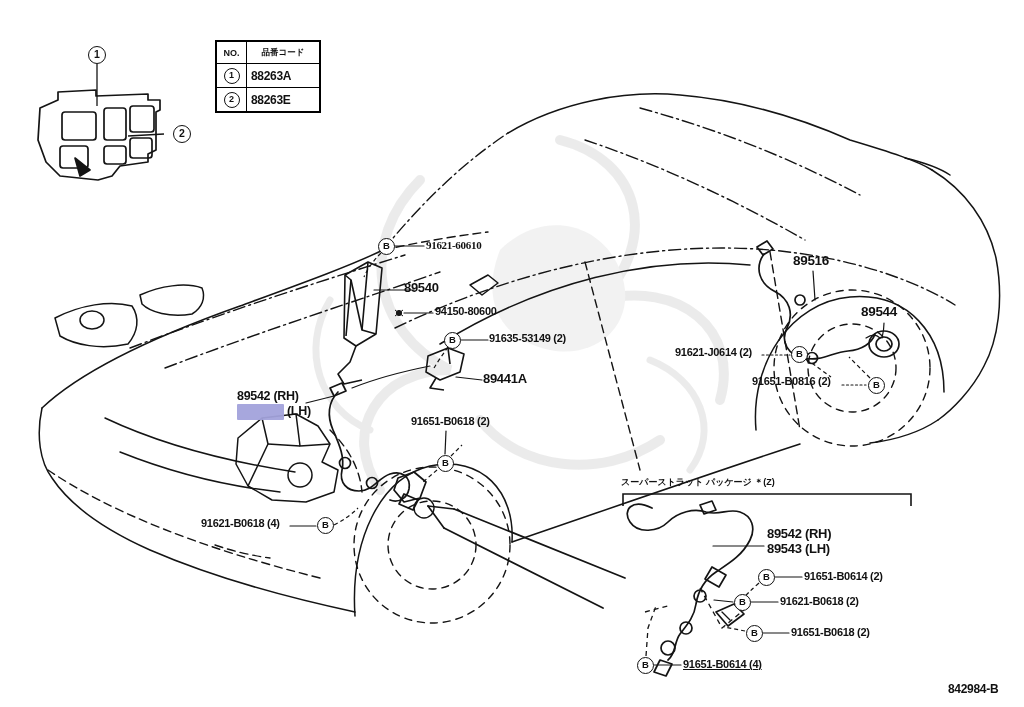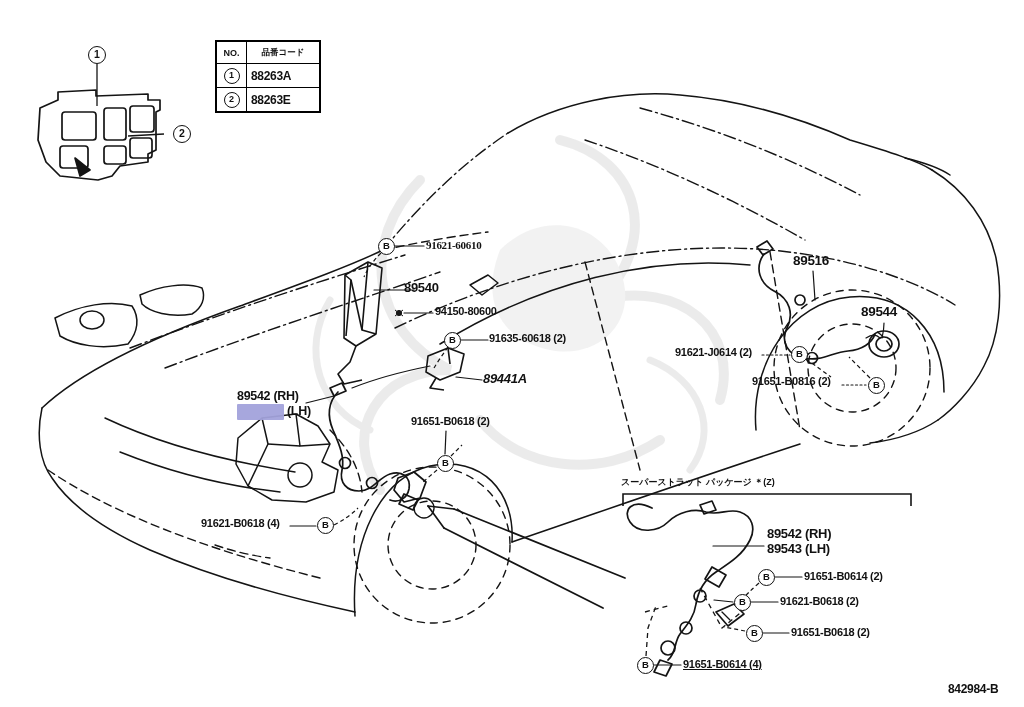--- a/index.html
+++ b/index.html
@@ -272,22 +272,22 @@
   <div class="bolt" style="left:791px;top:346px;">B</div>
   <div class="bolt" style="left:868px;top:377px;">B</div>
   <div class="bolt" style="left:758px;top:569px;">B</div>
   <div class="bolt" style="left:734px;top:594px;">B</div>
   <div class="bolt" style="left:746px;top:625px;">B</div>
   <div class="bolt" style="left:637px;top:657px;">B</div>
 
   <div class="lbl" style="left:426px;top:240px;font-family:Liberation Serif, serif;">91621-60610</div>
   <div class="lbl lbl-lg" style="left:404px;top:281px;">89540</div>
   <div class="lbl" style="left:435px;top:306px;text-align:center;">94150-80600</div>
-  <div class="lbl" style="left:489px;top:333px;">91635-60618 (2)</div>
-  <div class="lbl lbl-lg" style="left:483px;top:372px;font-style:italic;">89441A</div>
+  <div class="lbl" style="left:489px;top:333px;">91635-53149 (2)</div>
+  <div class="lbl lbl-lg" style="left:483px;top:372px;">89441A</div>
 
   <div class="lbl lbl-md" style="left:237px;top:390px;">89542 (RH)</div>
   <div class="hl" style="background:#a2a2db;"></div>
   <div class="lbl lbl-md lh-suffix">(LH)</div>
 
   <div class="lbl" style="left:411px;top:416px;">91651-B0618 (2)</div>
   <div class="lbl" style="left:201px;top:518px;">91621-B0618 (4)</div>
   <div class="lbl lbl-xl" style="left:793px;top:254px;">89516</div>
   <div class="lbl lbl-xl" style="left:861px;top:305px;">89544</div>
   <div class="lbl" style="left:675px;top:347px;">91621-J0614 (2)</div>

